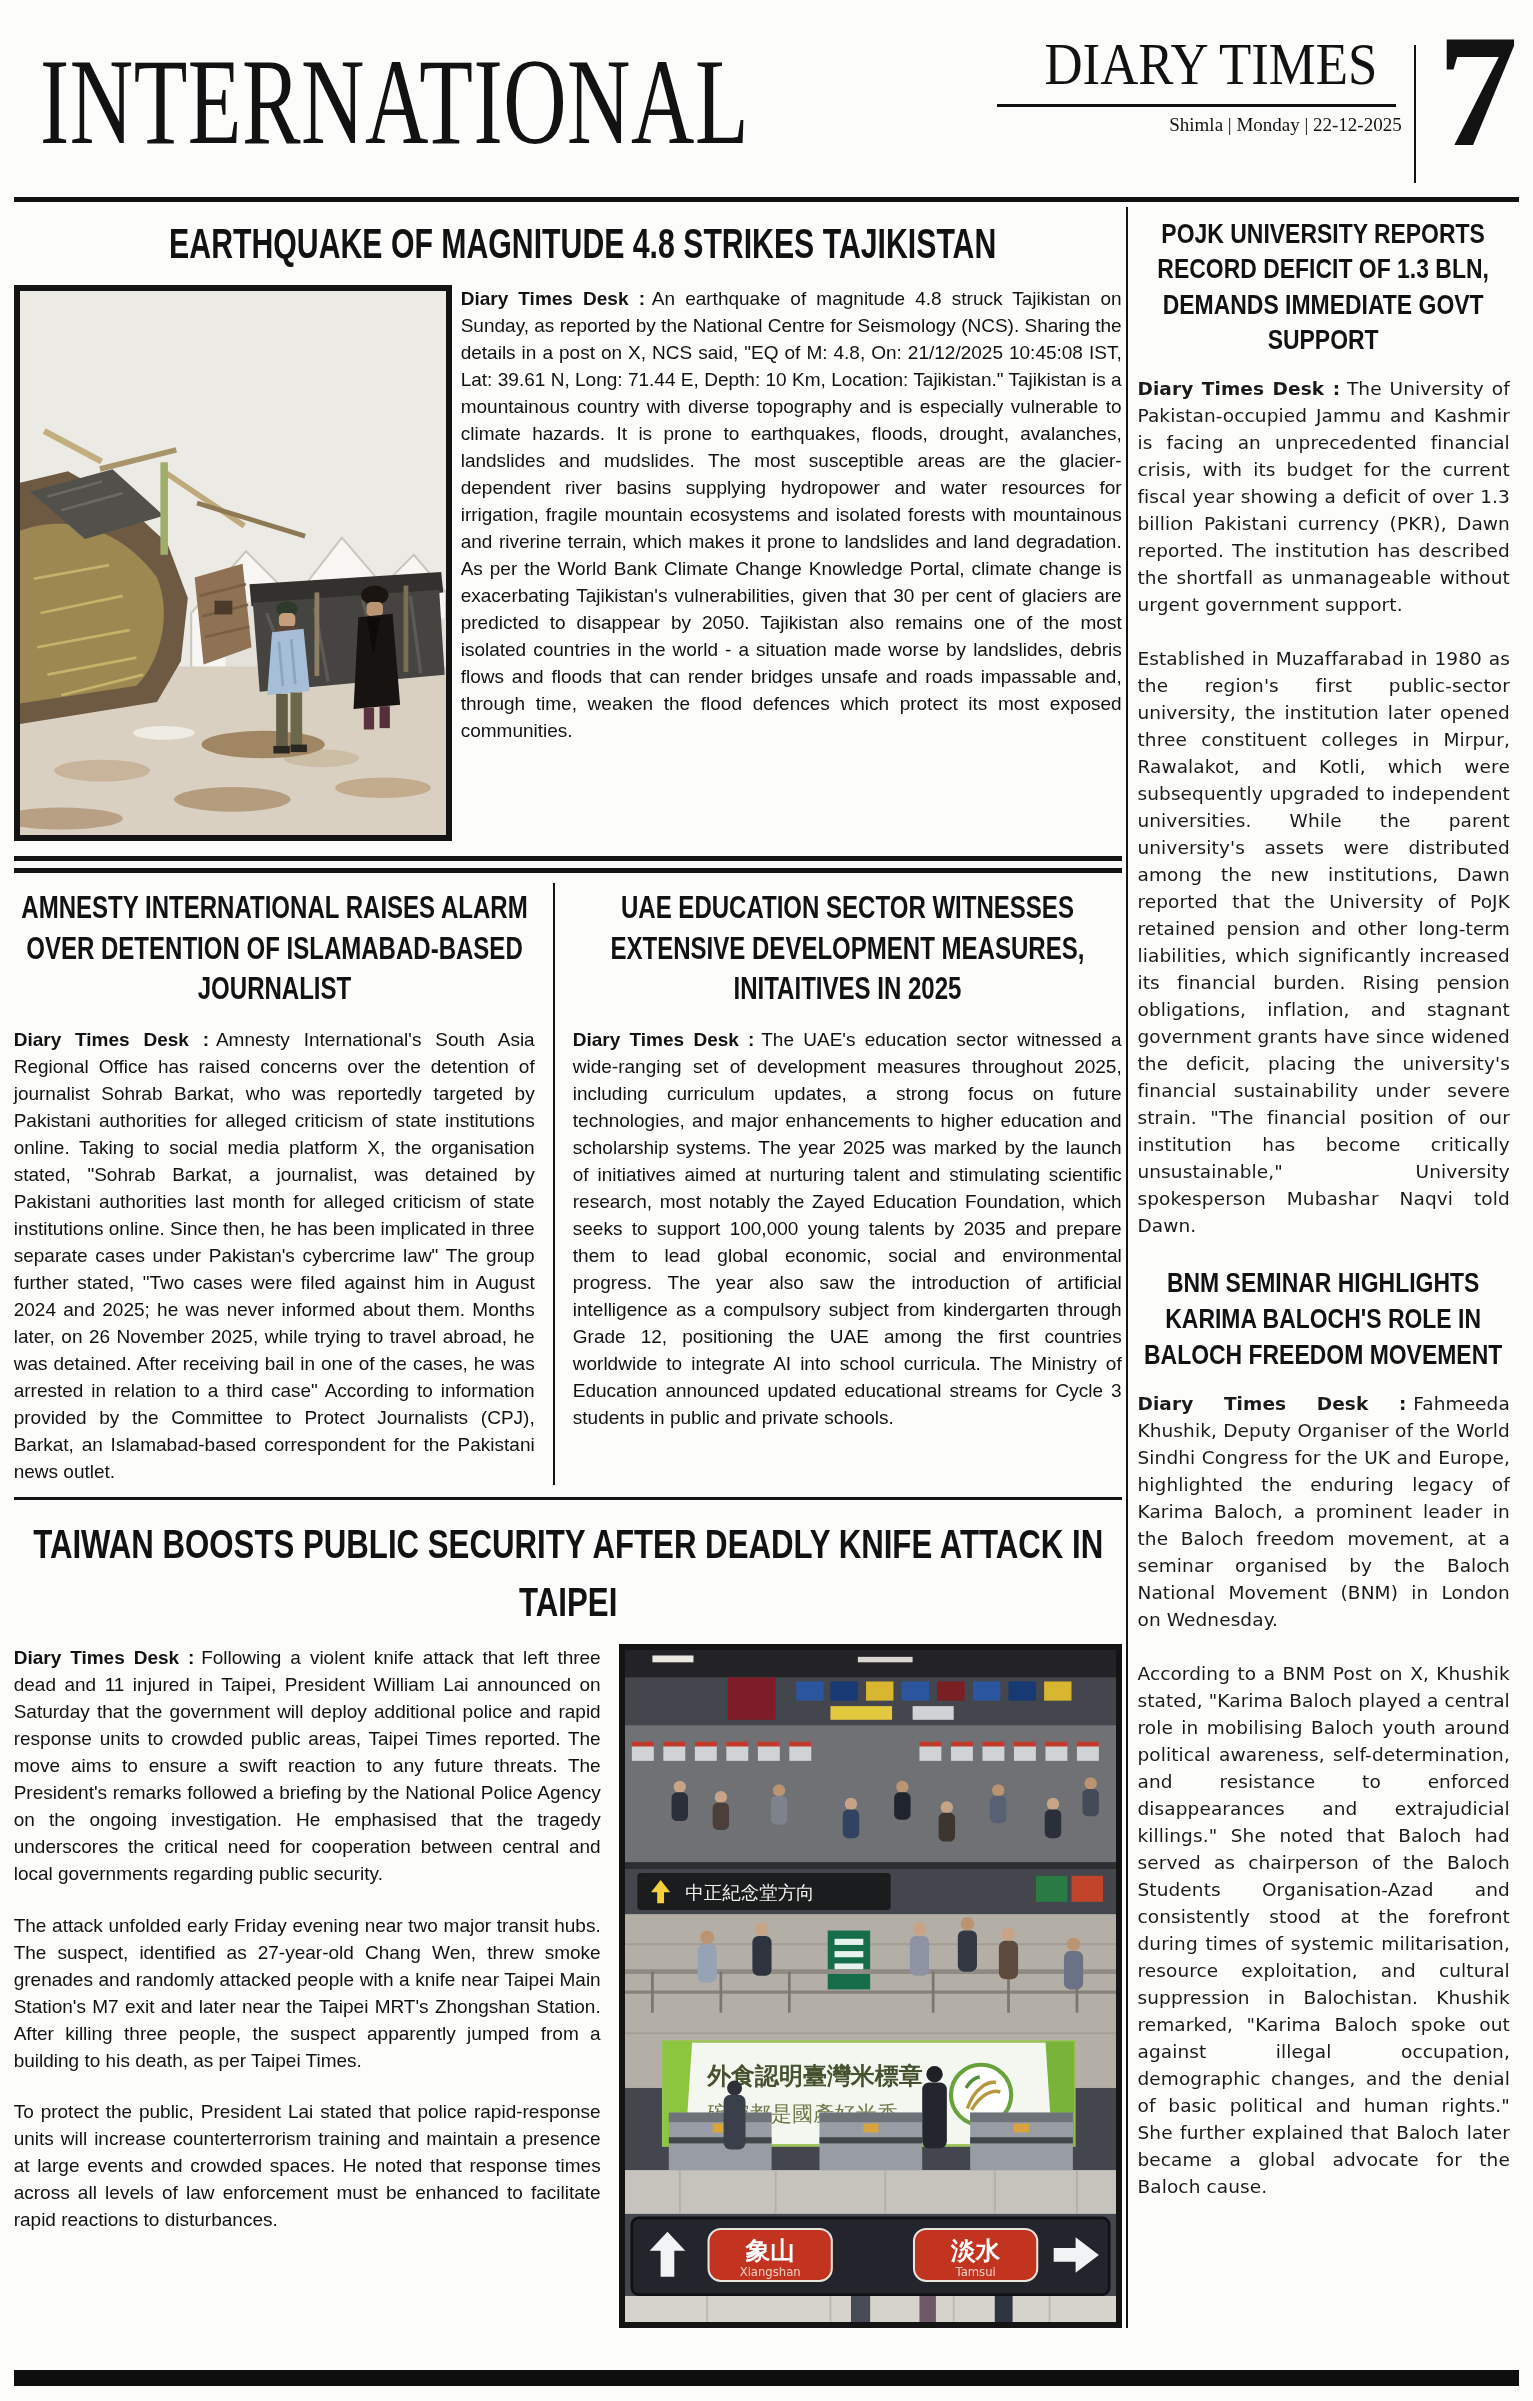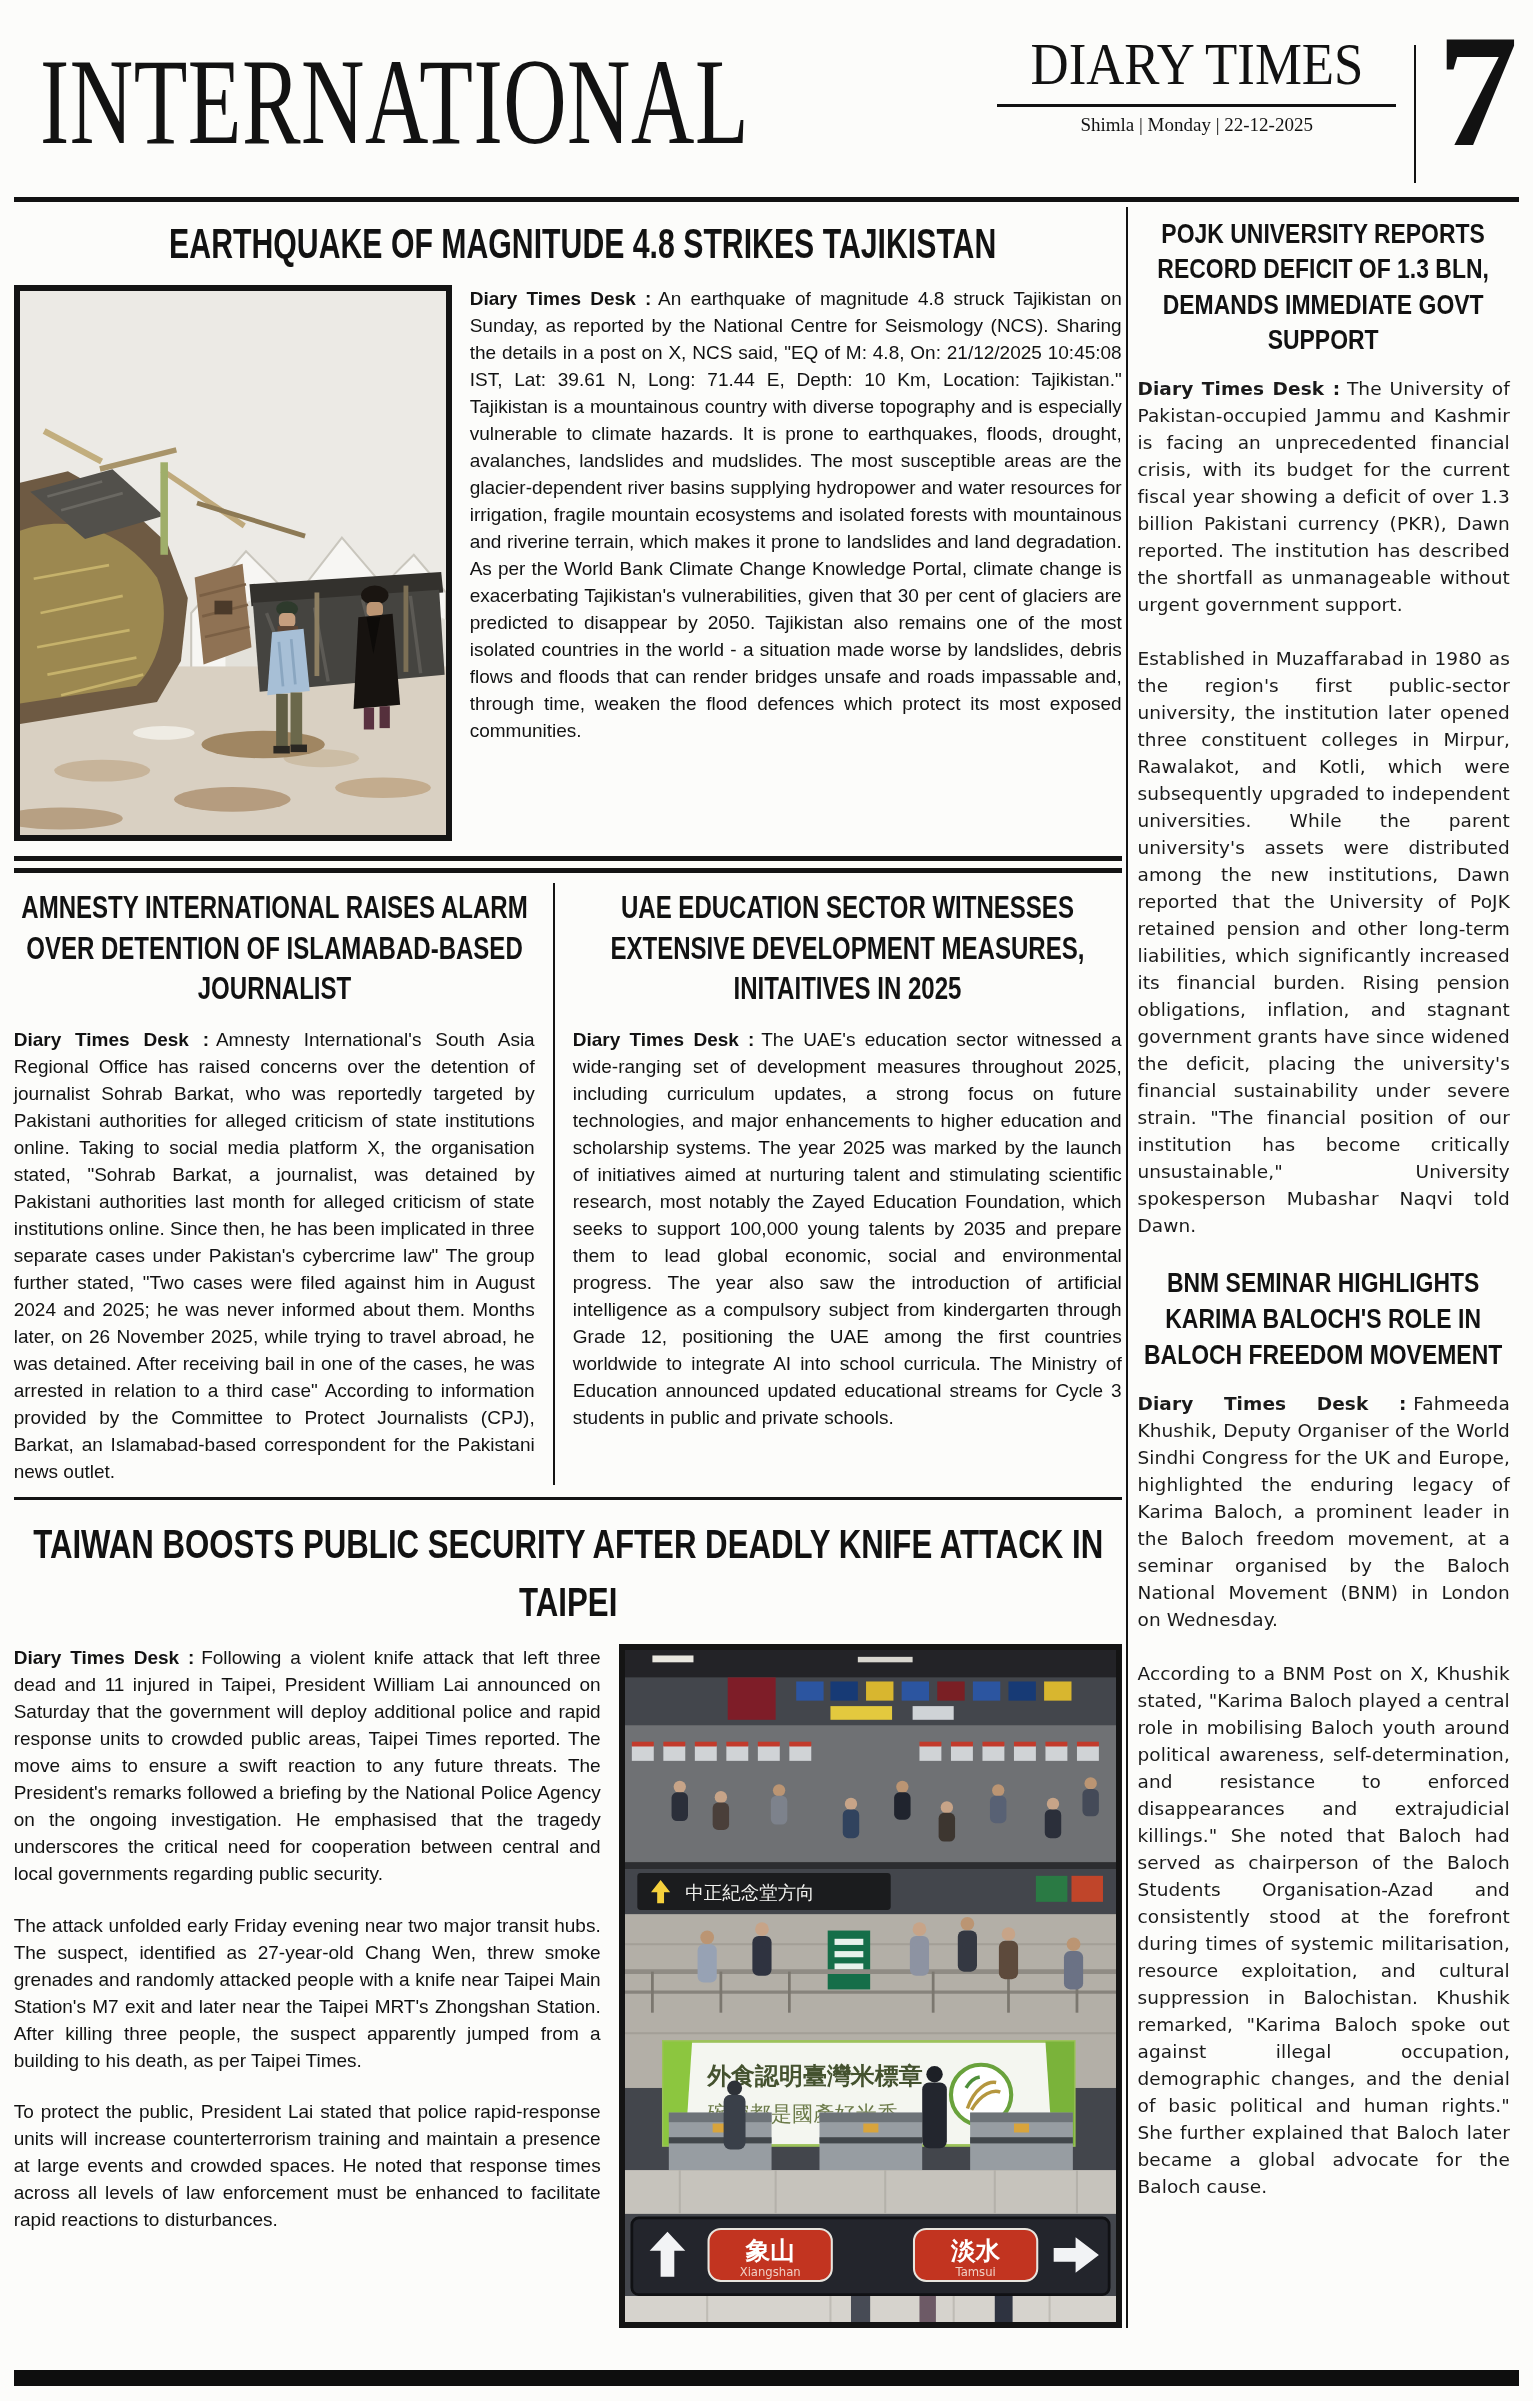--- a/index.html
+++ b/index.html
@@ -5,21 +5,21 @@
   * { margin:0; padding:0; box-sizing:border-box; }
   html,body { background:#e6e6e6; }
   body { width:1533px; height:2401px; position:relative; margin:0 auto; background:#fcfcfa;
          color:#121212; font-family:"Liberation Sans", sans-serif; overflow:hidden; }
 
   
   .header { position:absolute; top:0; left:13.7px; right:13.7px; height:205px; }
   .section-title { position:absolute; left:26px; top:41px; font-family:"Liberation Serif", serif;
                    font-size:122px; line-height:1; white-space:nowrap;
                    transform:scaleX(.72); transform-origin:left top; letter-spacing:0.7px; }
-  .masthead { position:absolute; left:978px; top:33px; width:410px; text-align:center; }
+  .masthead { position:absolute; left:978px; top:33px; width:410px; text-align:right; }
   .paper-name { font-family:"Liberation Serif", serif; font-size:60px; line-height:1.04;
                 white-space:nowrap; transform:scaleX(.88); transform-origin:center top; }
   .mast-rule { height:3.4px; background:#121212; margin:8.2px 5.5px 6.8px; }
   .mast-meta { font-family:"Liberation Serif", serif; font-size:19px; white-space:nowrap; }
   .mast-vline { position:absolute; left:1400px; top:45px; width:2.7px; height:138px; background:#121212; }
   .page-num { position:absolute; right:1.4px; top:11px; font-family:"Liberation Serif", serif;
               font-weight:700; font-size:161px; line-height:1; }
   .header-rule { position:absolute; left:0; right:0; top:197px; height:4.8px; background:#121212; }
 
   
@@ -48,21 +48,21 @@
   .double-rule { height:17px; border-top:5.5px solid #141414; border-bottom:5.5px solid #141414;
                  margin:15px 0 9.6px; }
   .thin-rule { height:2.7px; background:#141414; margin-top:12.3px; }
   .two-col { display:flex; }
   .col-a { width:539px; padding-right:18px; }
   .vdiv2 { width:2.1px; background:#141414; }
   .col-b { flex:1; padding-left:18px; }
 
   
   .photo-frame { border:6.2px solid #141414; background:#dcd9d2; overflow:hidden; }
-  .eq-row { display:flex; gap:18px; }
+  .eq-row { display:flex; gap:9px; }
   .eq-photo { flex:0 0 438px; width:438px; height:556px; }
   .eq-body { flex:1; }
   .tw-row { display:flex; gap:18px; }
   .tw-body { flex:1; }
   .tw-photo { flex:0 0 503px; width:503px; height:684px; }
   .photo-frame svg { display:block; width:100%; height:100%; }
 
   
   .right-col .body-text { font-family:"DejaVu Sans", sans-serif; font-size:18.5px; line-height:27px;
                           letter-spacing:0.1px; color:#1a1a1a; }

